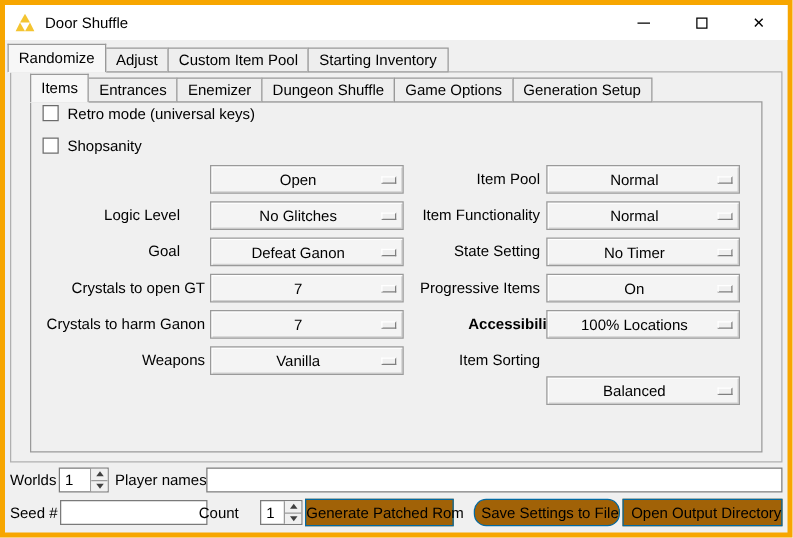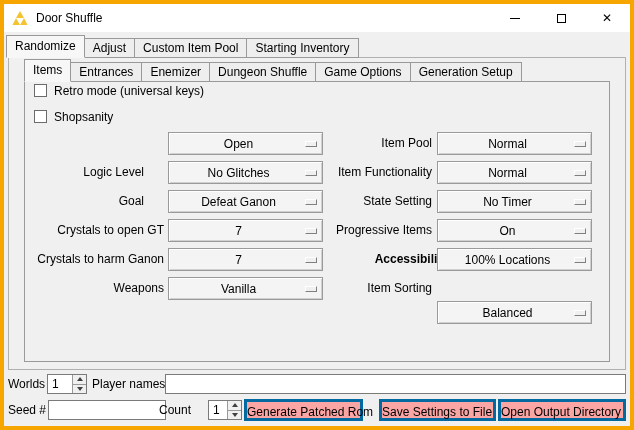--- a/index.html
+++ b/index.html
@@ -50,22 +50,22 @@
   .lbl { position:absolute; height:20px; line-height:20px; z-index:4; }
   .entry { position:absolute; height:20px; border:1px solid #7a7a7a; background:#fff; box-sizing:border-box;
            font-family:"Liberation Sans", sans-serif; font-size:12px; padding:0 3px; outline:none; z-index:4; }
   .spinbox { position:absolute; height:20px; border:1px solid #7a7a7a; background:#fff; box-sizing:border-box; display:flex; z-index:4; }
   .spin-value { flex:1; padding-left:4px; line-height:18px; }
   .spin-arrows { width:13px; display:flex; flex-direction:column; border-left:1px solid #9a9a9a; }
   .spin-btn { flex:1; background:#f0f0f0; display:flex; align-items:center; justify-content:center; }
   .spin-btn + .spin-btn { border-top:1px solid #9a9a9a; }
   .tri-up { width:0; height:0; border-left:3px solid transparent; border-right:3px solid transparent; border-bottom:4px solid #404040; display:block; }
   .tri-down { width:0; height:0; border-left:3px solid transparent; border-right:3px solid transparent; border-top:4px solid #404040; display:block; }
-  .btn { position:absolute; height:22px; background:#fca5a5; border:3px solid #0369a1; box-sizing:border-box;
-         text-align:left; line-height:20px; white-space:nowrap; z-index:4; }
+  .btn { position:absolute; height:22px; background:#a16207; border:1px solid #0369a1; box-sizing:border-box;
+         text-align:right; line-height:20px; white-space:nowrap; z-index:4; }
 </style>
 </head>
 <body>
 
 <div class="frame">
 
   <div class="titlebar">
     <span class="app-icon">
       <svg width="16" height="16" viewBox="0 0 16 16">
         <polygon points="8,1 4,8 12,8" fill="#f4c430"></polygon>
@@ -210,17 +210,17 @@
       <span class="spin-arrows">
         <span class="spin-btn">
             <i class="tri-up"></i>
           </span>
         <span class="spin-btn">
             <i class="tri-down"></i>
           </span>
       </span>
     </div>
     <div class="btn" style="left:240px; top:367px; width:119px;">Generate Patched Rom</div>
-    <div class="btn" style="left:375px; top:367px; width:117px;">Save Settings to File</div>
+    <div class="btn" style="left:375px; top:367px; width:117px;border-radius:10px;">Save Settings to File</div>
     <div class="btn" style="left:494px; top:367px; width:128px;">Open Output Directory</div>
 
   </div>
 </div>
 
 </body></html>

